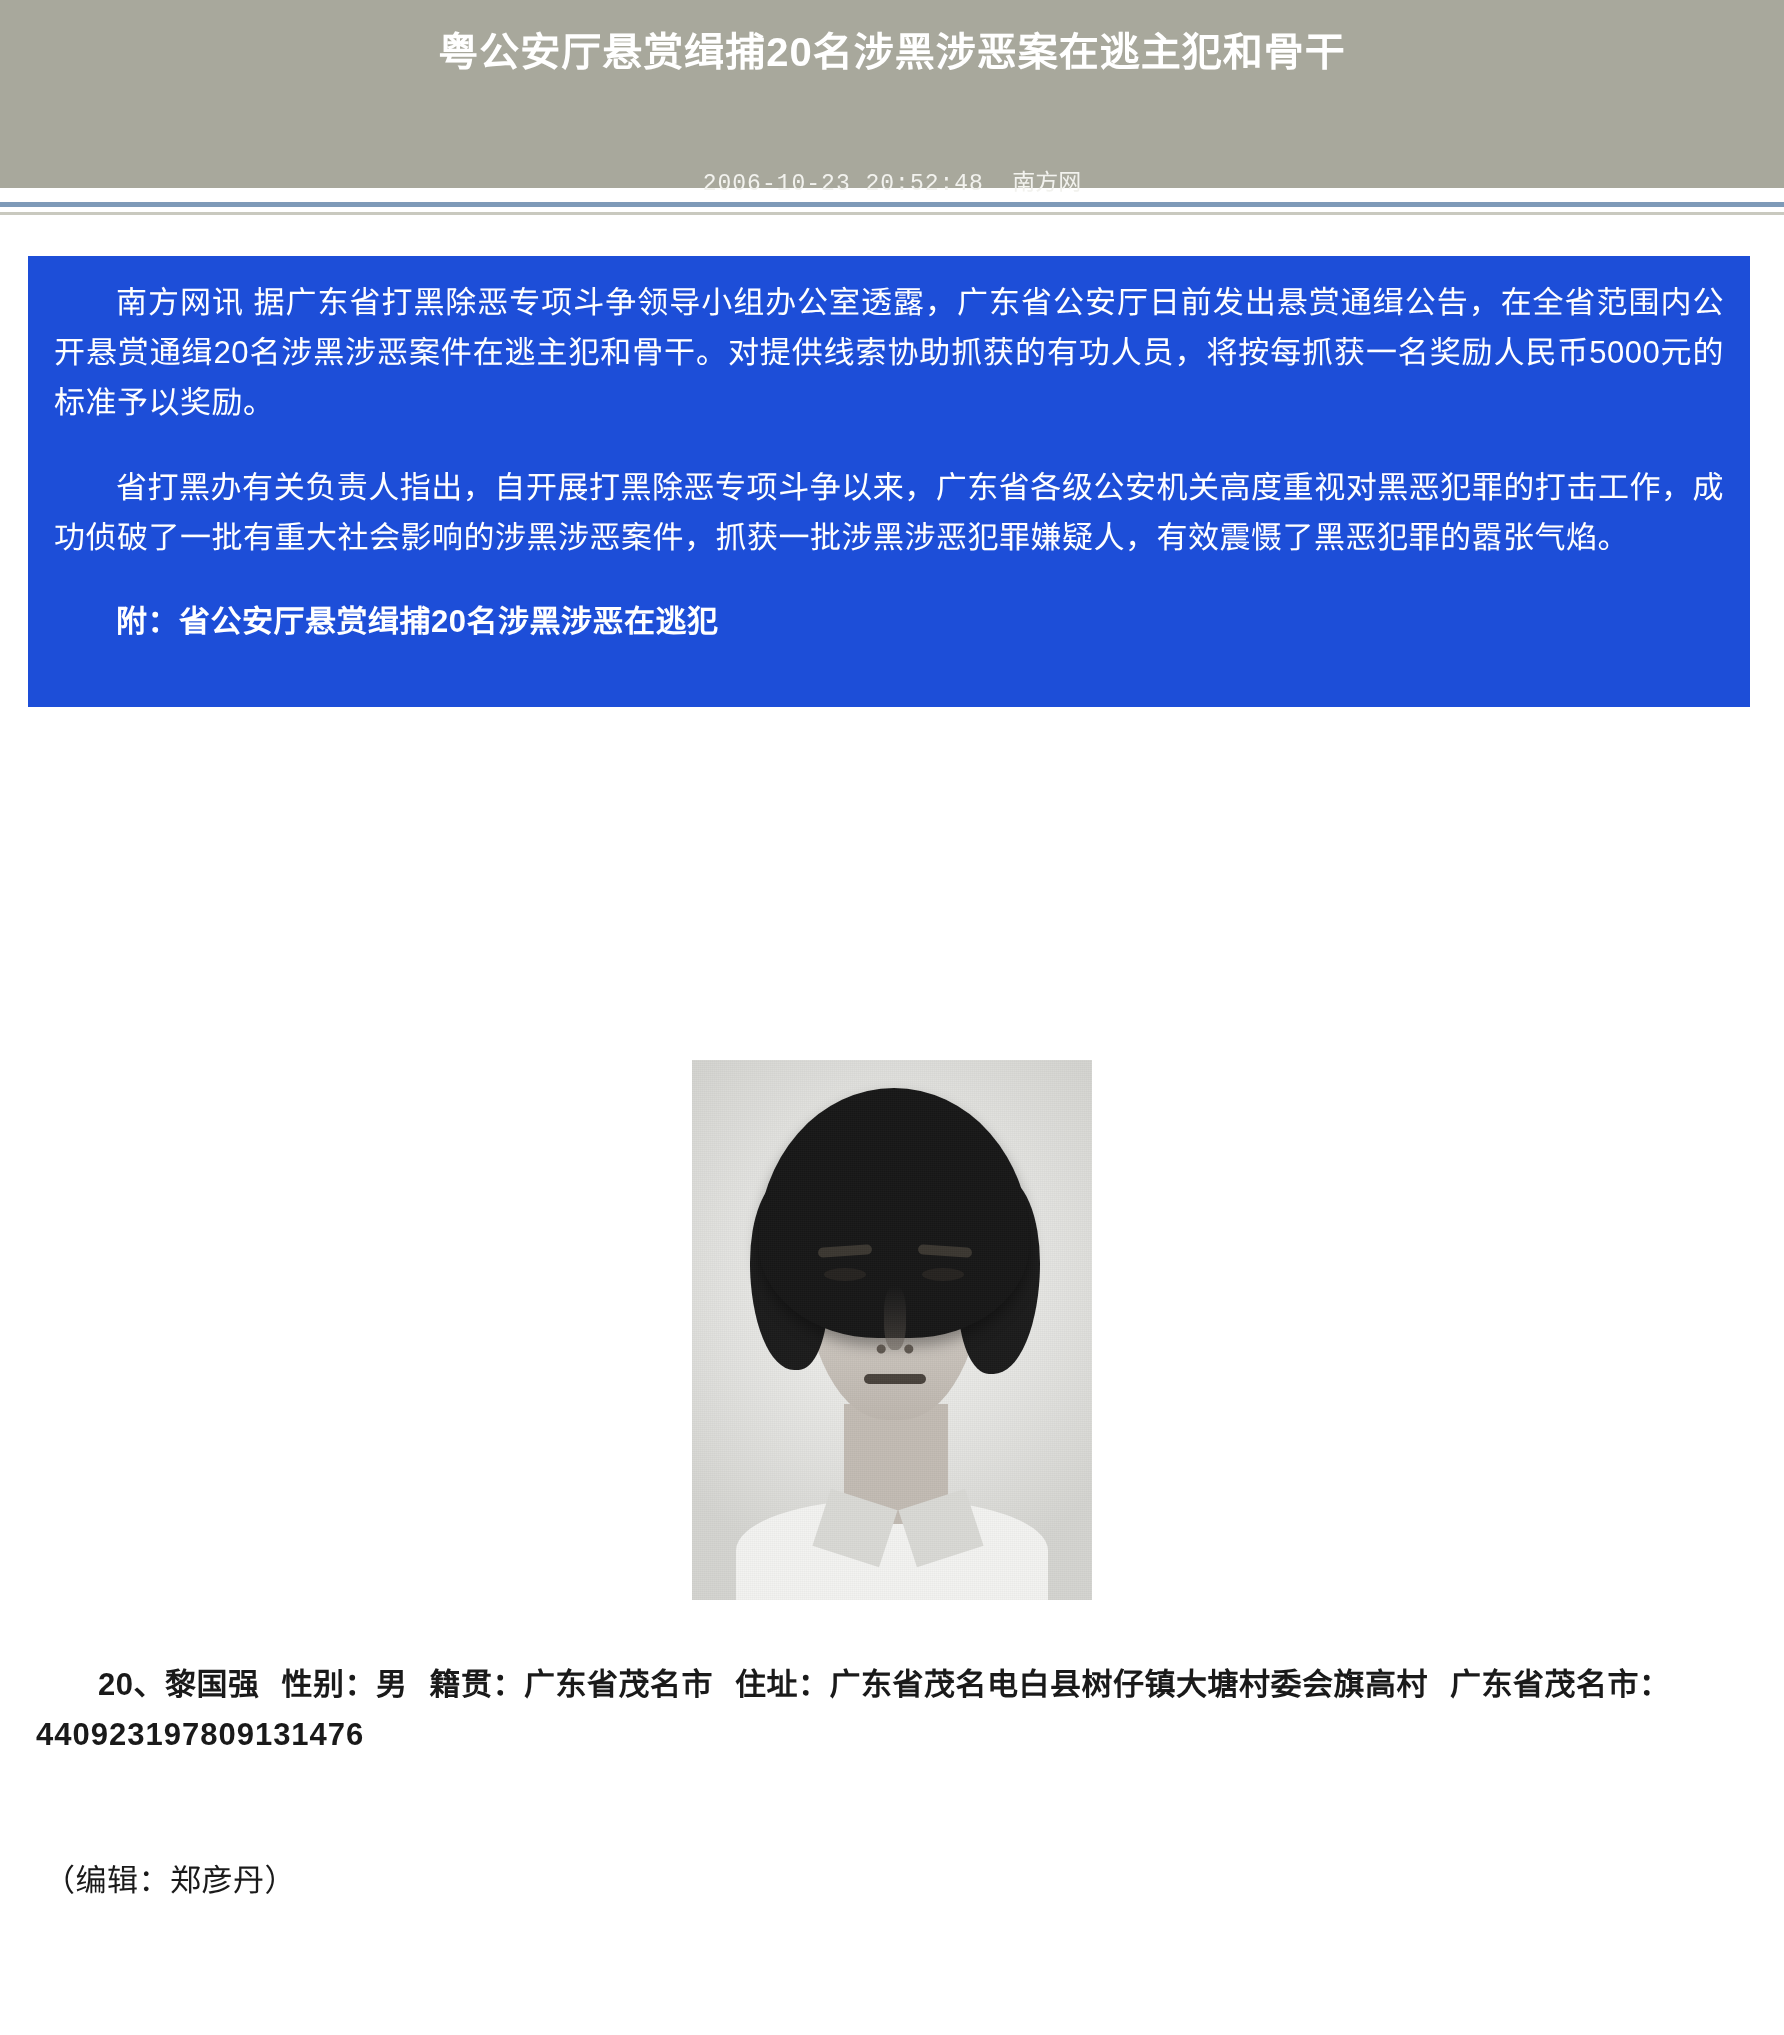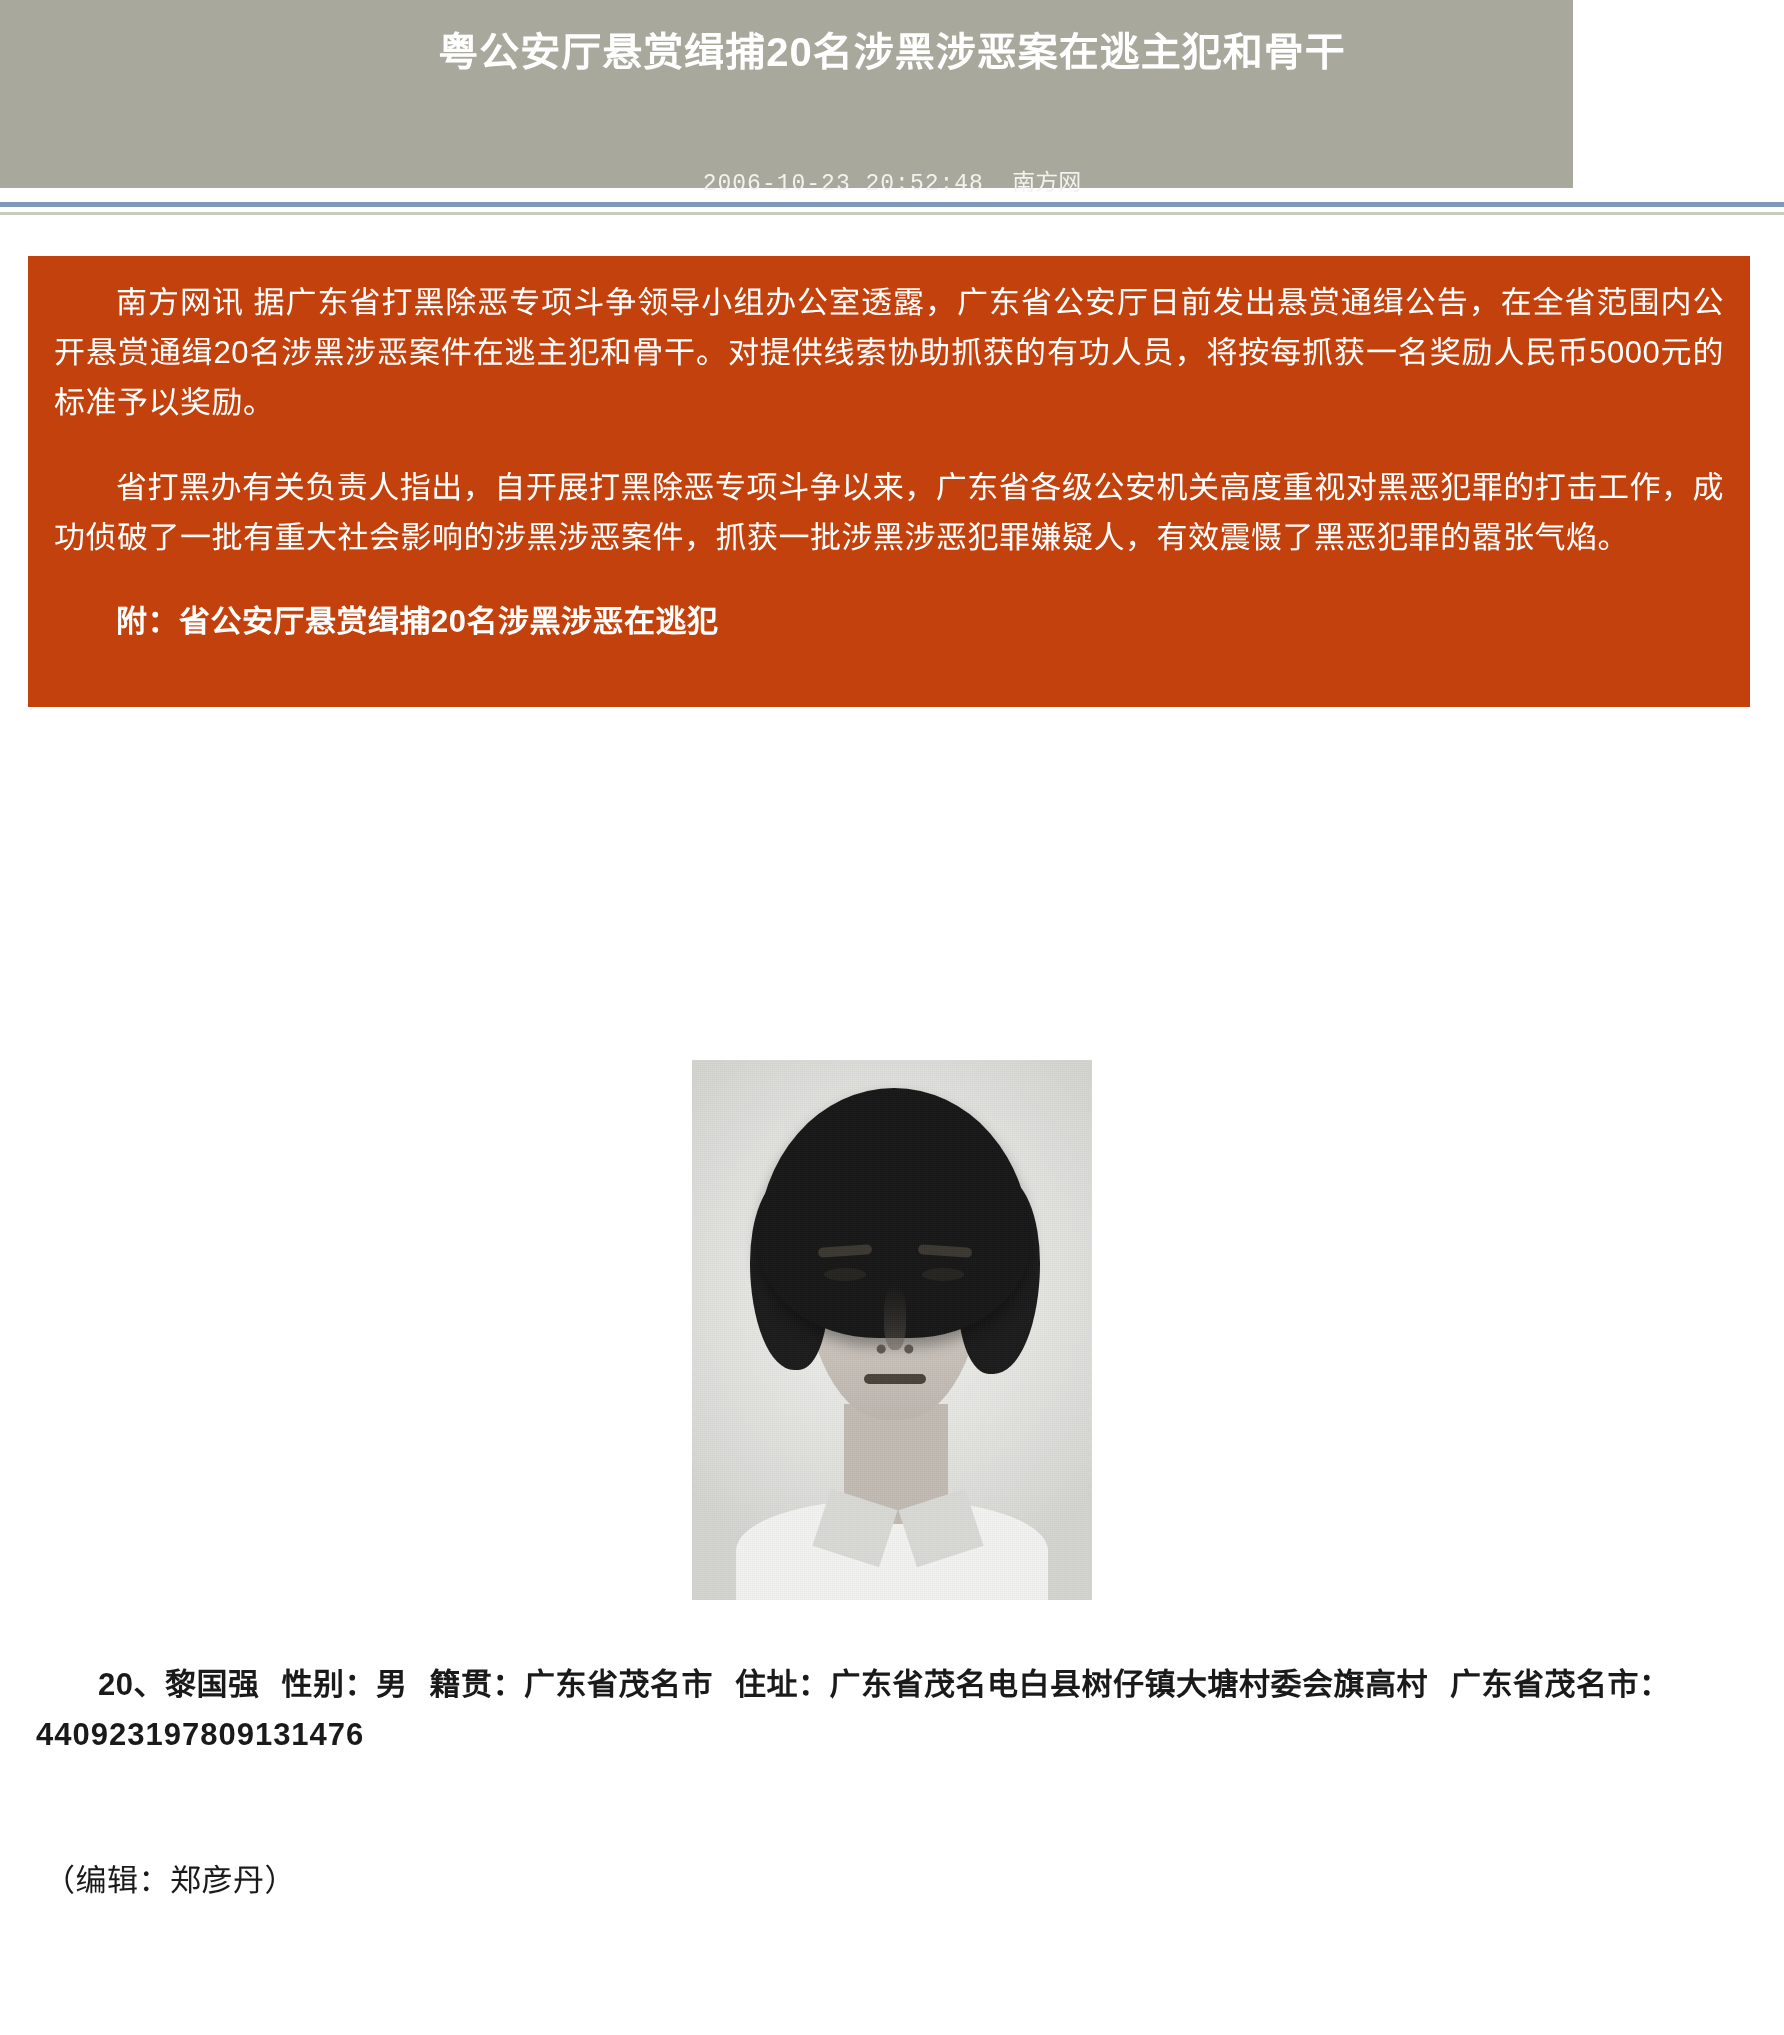--- a/index.html
+++ b/index.html
@@ -19,21 +19,21 @@
     position: relative;
     width: 1784px;
     height: 2035px;
   }
 
   
   .header-band {
     position: absolute;
     left: 0;
     top: 0;
-    width: 1573px;
+    width: 1784px;
     height: 188px;
     background: #a8a89c;
   }
   .article-title {
     position: absolute;
     left: 0;
     top: 20px;
     width: 1784px;
     text-align: center;
     font-size: 40px;
@@ -78,21 +78,21 @@
     height: 3px;
     background: #c9c9bf;
   }
 
   
   .body-panel {
     position: absolute;
     left: 28px;
     top: 256px;
     width: 1722px;
-    background: #c2410c;
+    background: #1d4ed8;
     padding: 22px 26px 26px 26px;
     box-sizing: border-box;
   }
   .body-panel p {
     margin: 0 0 34px 0;
     font-size: 31px;
     line-height: 1.62;
     color: #ffffff;
     text-align: justify;
     text-indent: 2em;

